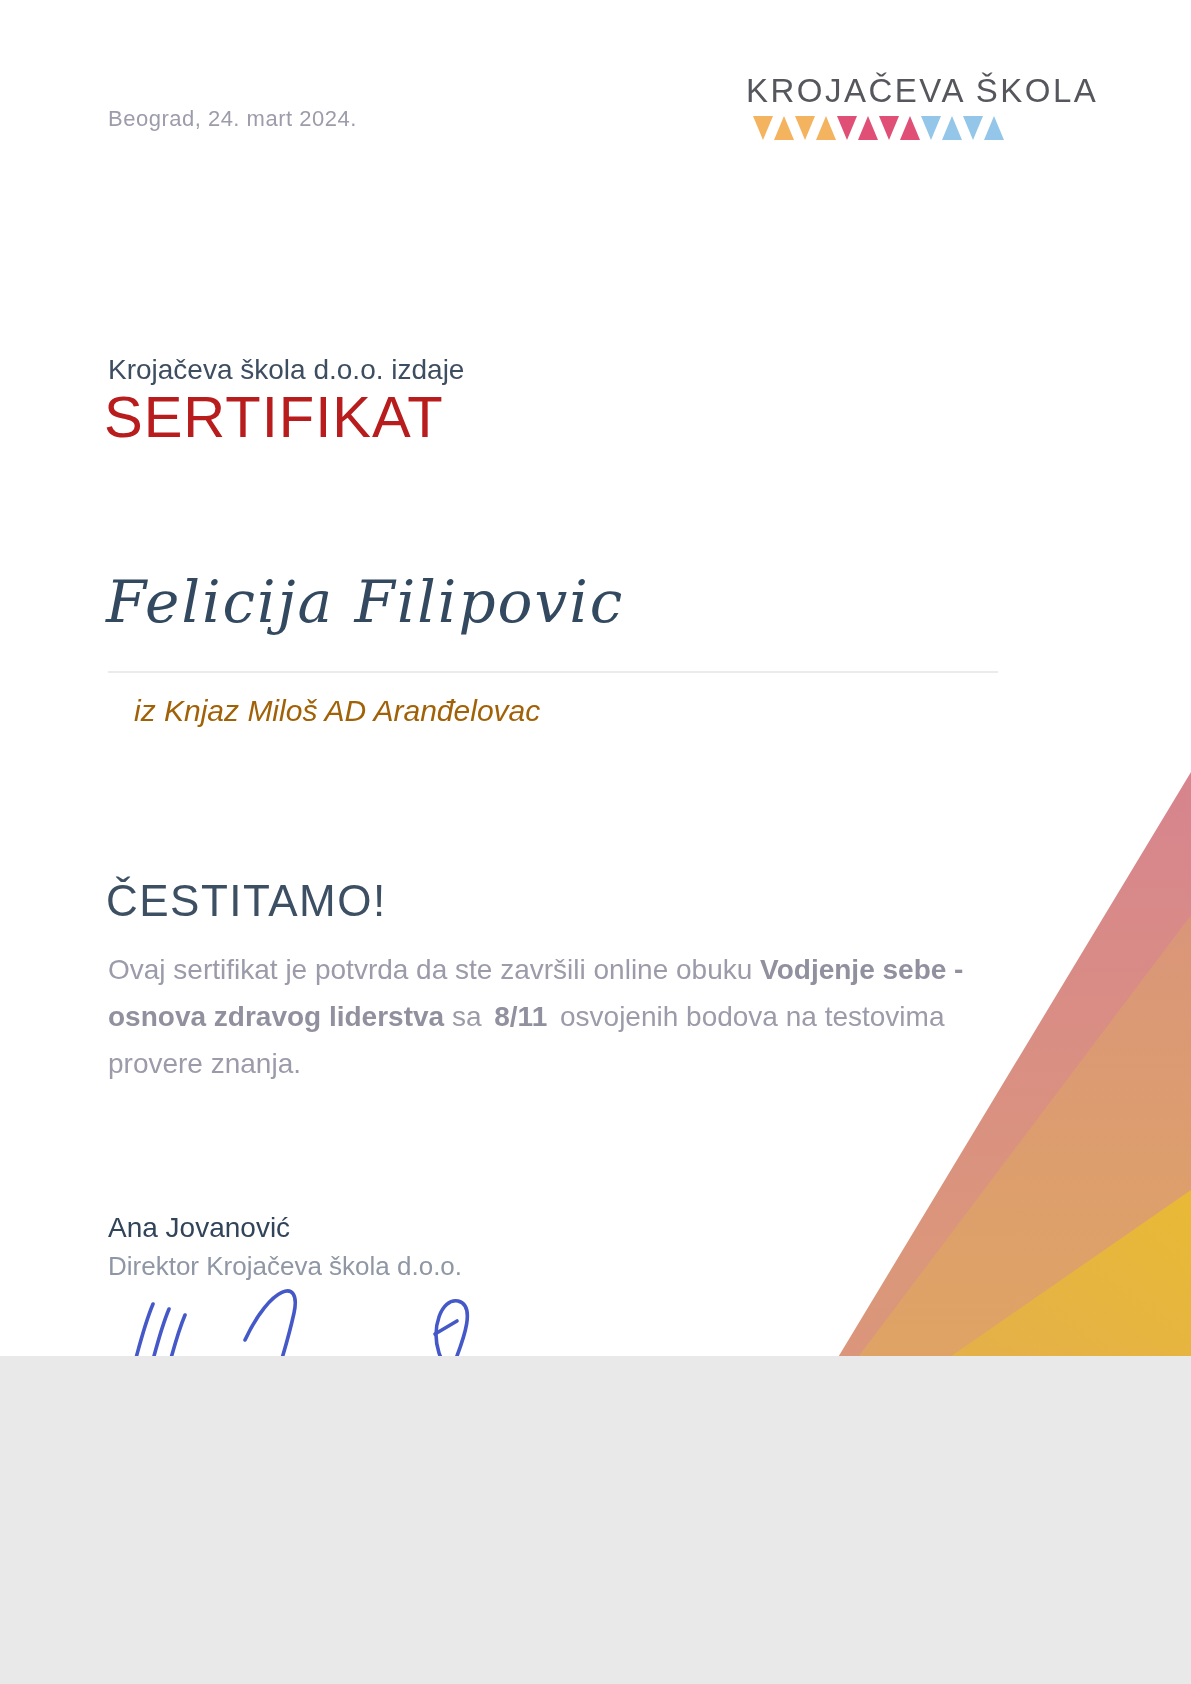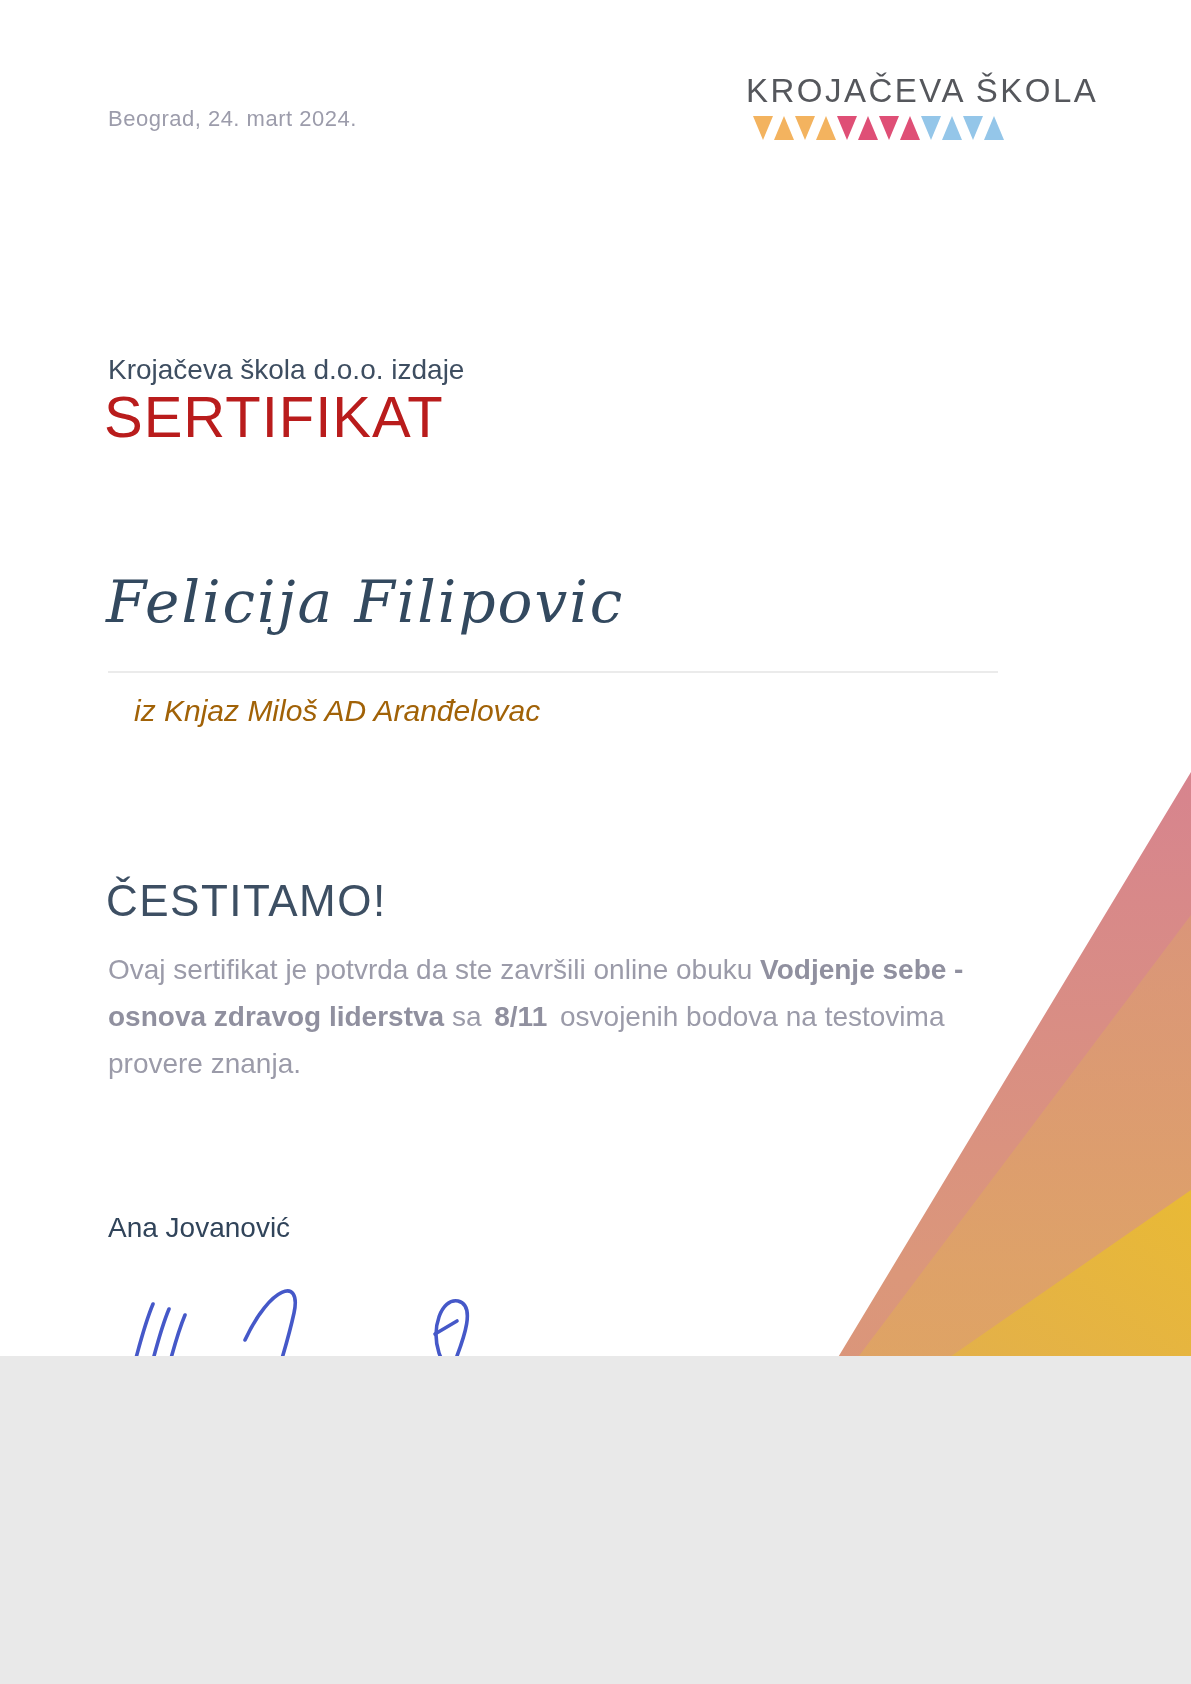--- a/index.html
+++ b/index.html
@@ -94,20 +94,21 @@
   <div class="cert-title">SERTIFIKAT</div>
 
   <div class="recipient-name">Felicija Filipovic</div>
   <div class="name-underline"></div>
   <div class="recipient-origin">iz Knjaz Miloš AD Aranđelovac</div>
 
   <div class="congrats-heading">ČESTITAMO!</div>
   <div class="congrats-body"><span>Ovaj sertifikat je potvrda da ste završili online obuku </span><b>Vodjenje sebe - osnova zdravog liderstva</b><span> sa </span><b class="score">8/11</b><span> osvojenih bodova na testovima provere znanja.</span></div>
 
   <div class="signatory-name">Ana Jovanović</div>
+  <div class="signatory-title">Direktor Krojačeva škola d.o.o.</div>
 
   <svg class="signature-svg" width="380" height="235" viewBox="0 0 380 235">
     <g fill="none" stroke="#3c50c6" stroke-width="3.6" stroke-linecap="round" opacity="0.95">
       <path d="M28,142 C34,100 50,45 58,26"></path>
       <path d="M44,148 C50,106 66,50 74,31"></path>
       <path d="M60,152 C66,112 82,56 90,37"></path>
       <path d="M66,130 q14,-24 26,-14 q8,7 0,15 q-11,9 3,10"></path>
       <path d="M150,62 C175,8 207,-2 199,35 C190,76 165,152 150,187 C140,212 117,206 127,180 C137,150 172,136 216,129"></path>
       <path d="M216,129 q8,-15 18,-5 q9,8 18,-3 q8,-10 17,-2 q9,8 18,-2 q8,-9 17,-2 q9,8 18,-2 q8,-9 16,-1"></path>
       <path d="M340,56 l22,-13"></path>

